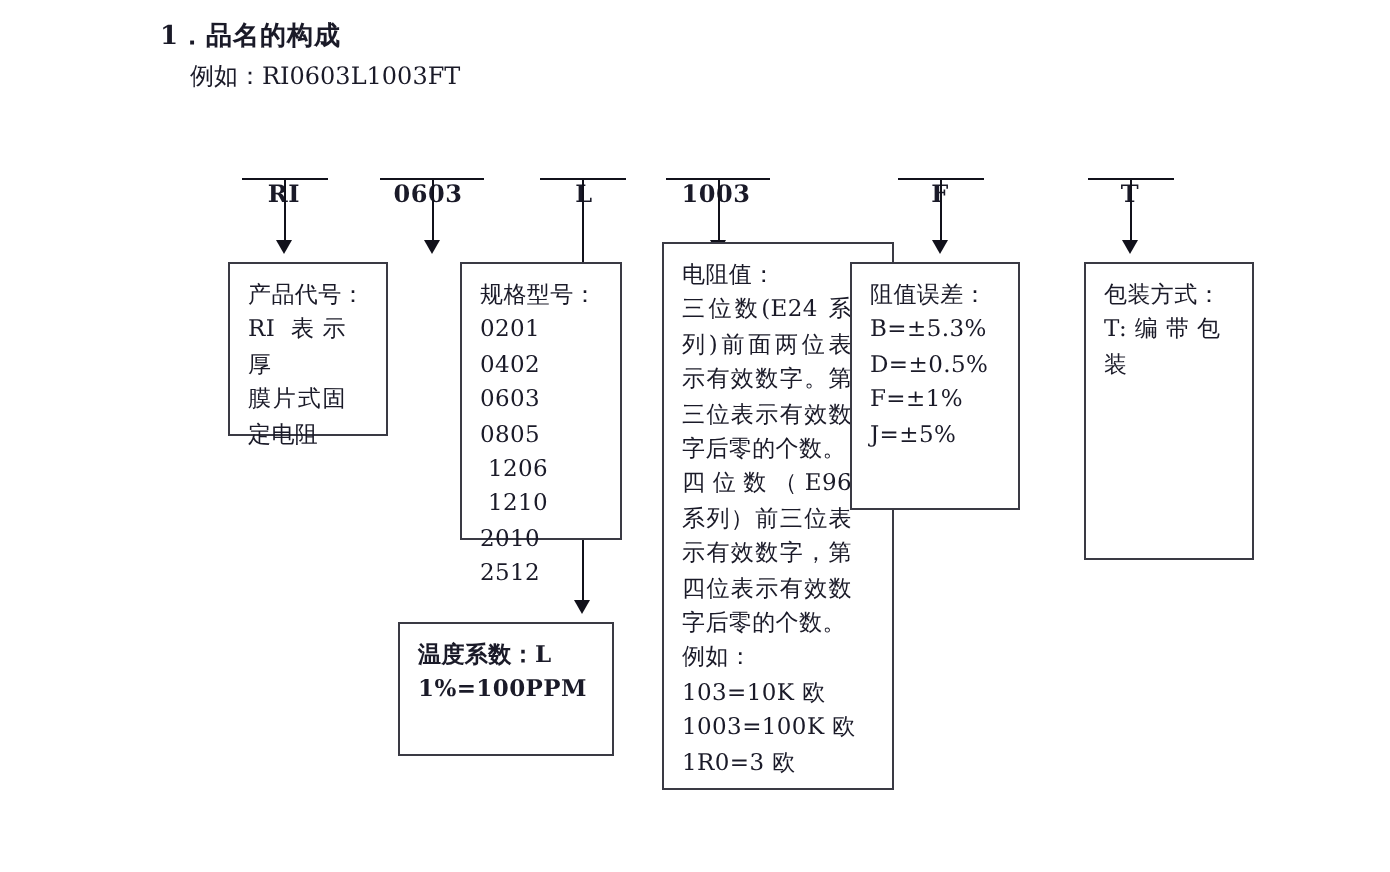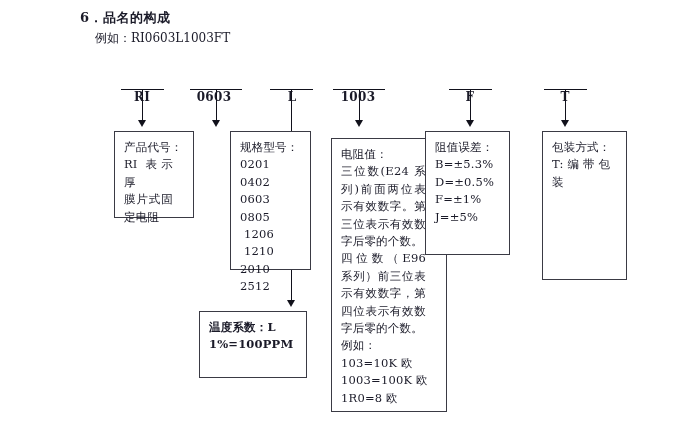--- a/index.html
+++ b/index.html
@@ -87,21 +87,21 @@
     text-align-last: justify;
   }
   .desc-box .line.wrap {
     white-space: normal;
     text-align: justify;
   }
 </style>
 </head>
 <body>
 
-<div id="heading-number">6．品名的构成</div>
+<div id="heading-number">1．品名的构成</div>
 <div id="example-line">例如：RI0603L1003FT</div>
 
 <div class="code-label" style="left:122px; top:64px; width:40px;">RI</div>
 <div class="code-label" style="left:188px; top:64px; width:52px;">0603</div>
 <div class="code-label" style="left:272px; top:64px; width:40px;">L</div>
 <div class="code-label" style="left:332px; top:64px; width:52px;">1003</div>
 <div class="code-label" style="left:450px; top:64px; width:40px;">F</div>
 <div class="code-label" style="left:545px; top:64px; width:40px;">T</div>
 
 <div class="conn-hbar" style="left:121px; top:89px; width:43px;"></div>
@@ -145,28 +145,28 @@
   <div class="line" style="padding-left:4px;">1210</div>
   <div class="line">2010</div>
   <div class="line">2512</div>
 </div>
 
 <div class="desc-box" style="left:199px; top:311px; width:108px; height:67px;font-weight:bold;">
   <div class="line">温度系数：L</div>
   <div class="line">1%=100PPM</div>
 </div>
 
-<div class="desc-box" style="left:331px; top:138px; width:116px; height:274px;">
+<div class="desc-box" style="left:331px; top:121px; width:116px; height:274px;">
   <div class="line">电阻值：</div>
   <div class="line wrap">三位数(E24 系列)前面两位表示有效数字。第三位表示有效数字后零的个数。</div>
   <div class="line wrap">四位数（E96 系列）前三位表示有效数字，第四位表示有效数字后零的个数。</div>
   <div class="line">例如：</div>
   <div class="line">103=10K 欧</div>
   <div class="line">1003=100K 欧</div>
-  <div class="line">1R0=8 欧</div>
+  <div class="line">1R0=3 欧</div>
 </div>
 
 <div class="desc-box" style="left:425px; top:131px; width:85px; height:124px;">
   <div class="line">阻值误差：</div>
   <div class="line">B=±5.3%</div>
   <div class="line">D=±0.5%</div>
   <div class="line">F=±1%</div>
   <div class="line">J=±5%</div>
 </div>
 

